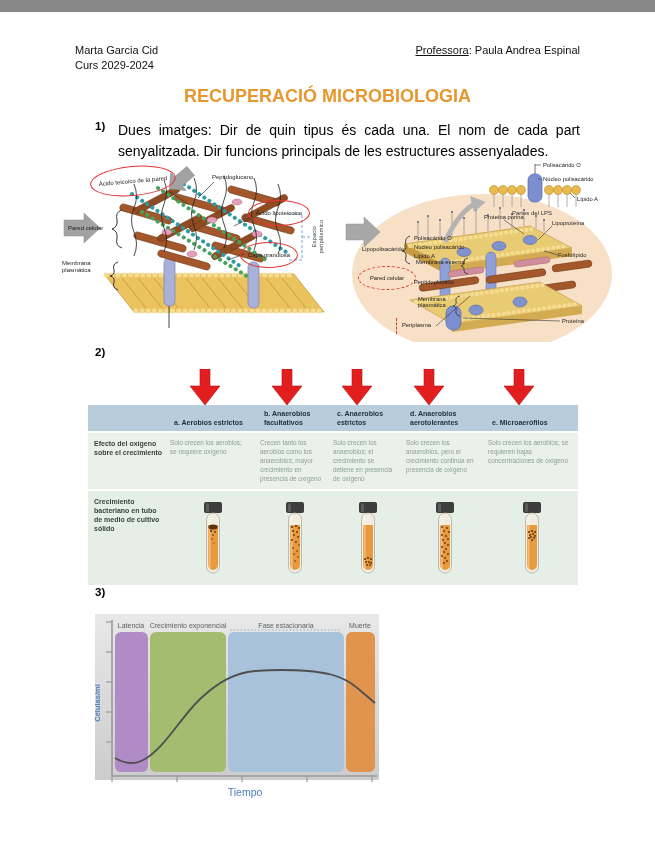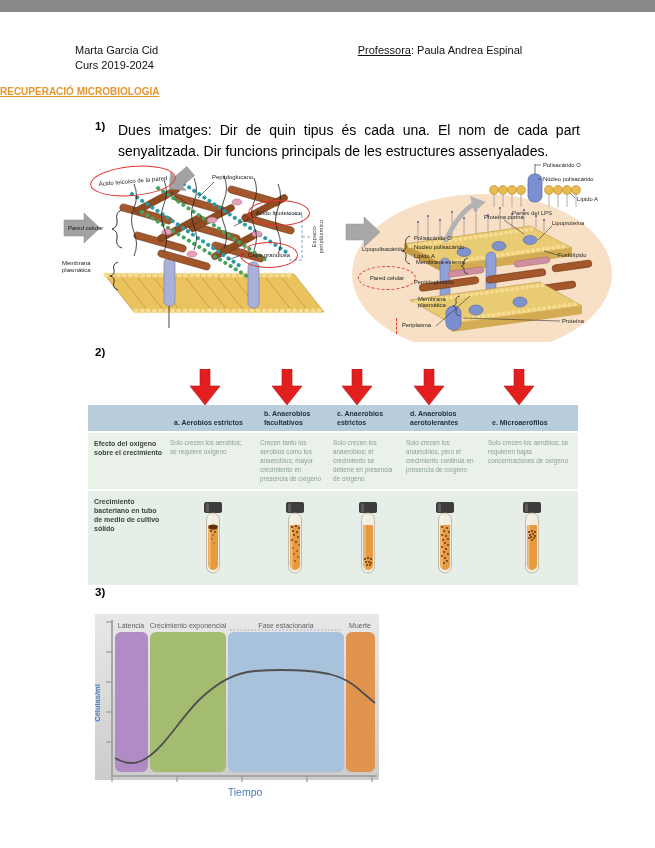--- a/index.html
+++ b/index.html
@@ -1,20 +1,20 @@
 <!DOCTYPE html>
 <html><head>
 <meta charset="utf-8">
 <style>
   html,body{margin:0;padding:0;background:#888;}
   .page{position:relative;width:655px;height:848px;background:#ffffff;
         font-family:"Liberation Sans",sans-serif;color:#000;overflow:hidden;margin:12px auto;}
   .abs{position:absolute;}
   .hdr{font-size:11px;color:#111;}
-  .title{font-weight:bold;font-size:10px;color:#e8962e;text-decoration:underline;text-align:left;width:100%;}
+  .title{font-weight:bold;font-size:18px;color:#e8962e;text-align:center;width:100%;}
   .qnum{font-weight:bold;font-size:11.5px;}
   .qtext{font-size:14px;line-height:21px;}
   .just{text-align:justify;}
   
   .dlab{position:absolute;font-size:6px;line-height:1.12;color:#1c1c1c;}
   .l58{font-size:5.8px;}
   .nw{white-space:nowrap;}
   .ctr{text-align:center;}
   .rc{border:1.4px solid #e23434;border-radius:50%;display:flex;align-items:center;justify-content:center;text-align:center;padding:1px 3px;box-sizing:border-box;}
   .rcd{border:1.3px dashed #e23434;border-radius:50%;display:flex;align-items:center;justify-content:center;text-align:center;box-sizing:border-box;}
@@ -29,22 +29,22 @@
   .rowlab{font-size:7px;font-weight:bold;color:#39433d;padding:6px 4px 4px 6px;line-height:1.3;box-sizing:border-box;}
   .eff{font-size:6.4px;color:#8da197;line-height:1.4;padding:6px 9px 4px 2px;box-sizing:border-box;}
   .tubecell{display:flex;align-items:center;justify-content:center;}
 </style>
 </head>
 <body>
 
 <div class="page">
 
   <div class="abs hdr" style="left:75px;top:32px;">Marta Garcia Cid</div>
-  <div class="abs hdr" style="left:75px;top:47px;">Curs 2019-2024</div>
-  <div class="abs hdr" style="left:300px;top:32px;width:280px;text-align:center;">
+  <div class="abs hdr" style="left:75px;top:47px;">Curs 2029-2024</div>
+  <div class="abs hdr" style="left:300px;top:32px;width:280px;text-align:right;">
     <span style="text-decoration:underline;">Professora</span><span>: Paula Andrea Espinal</span>
   </div>
 
   <div class="abs title" style="left:0;top:74px;">RECUPERACIÓ MICROBIOLOGIA</div>
 
   <div class="abs qnum" style="left:95px;top:108px;">1)</div>
   <div class="abs qtext just" style="left:118px;top:108px;width:462px;">Dues imatges: Dir de quin tipus és cada una. El nom de cada part senyalitzada. Dir funcions principals de les estructures assenyalades.</div>
 
   <div class="abs" style="left:62px;top:150px;width:278px;height:178px;">
     <svg class="abs" style="left:0;top:0;" width="278" height="178" viewBox="0 0 278 178">

